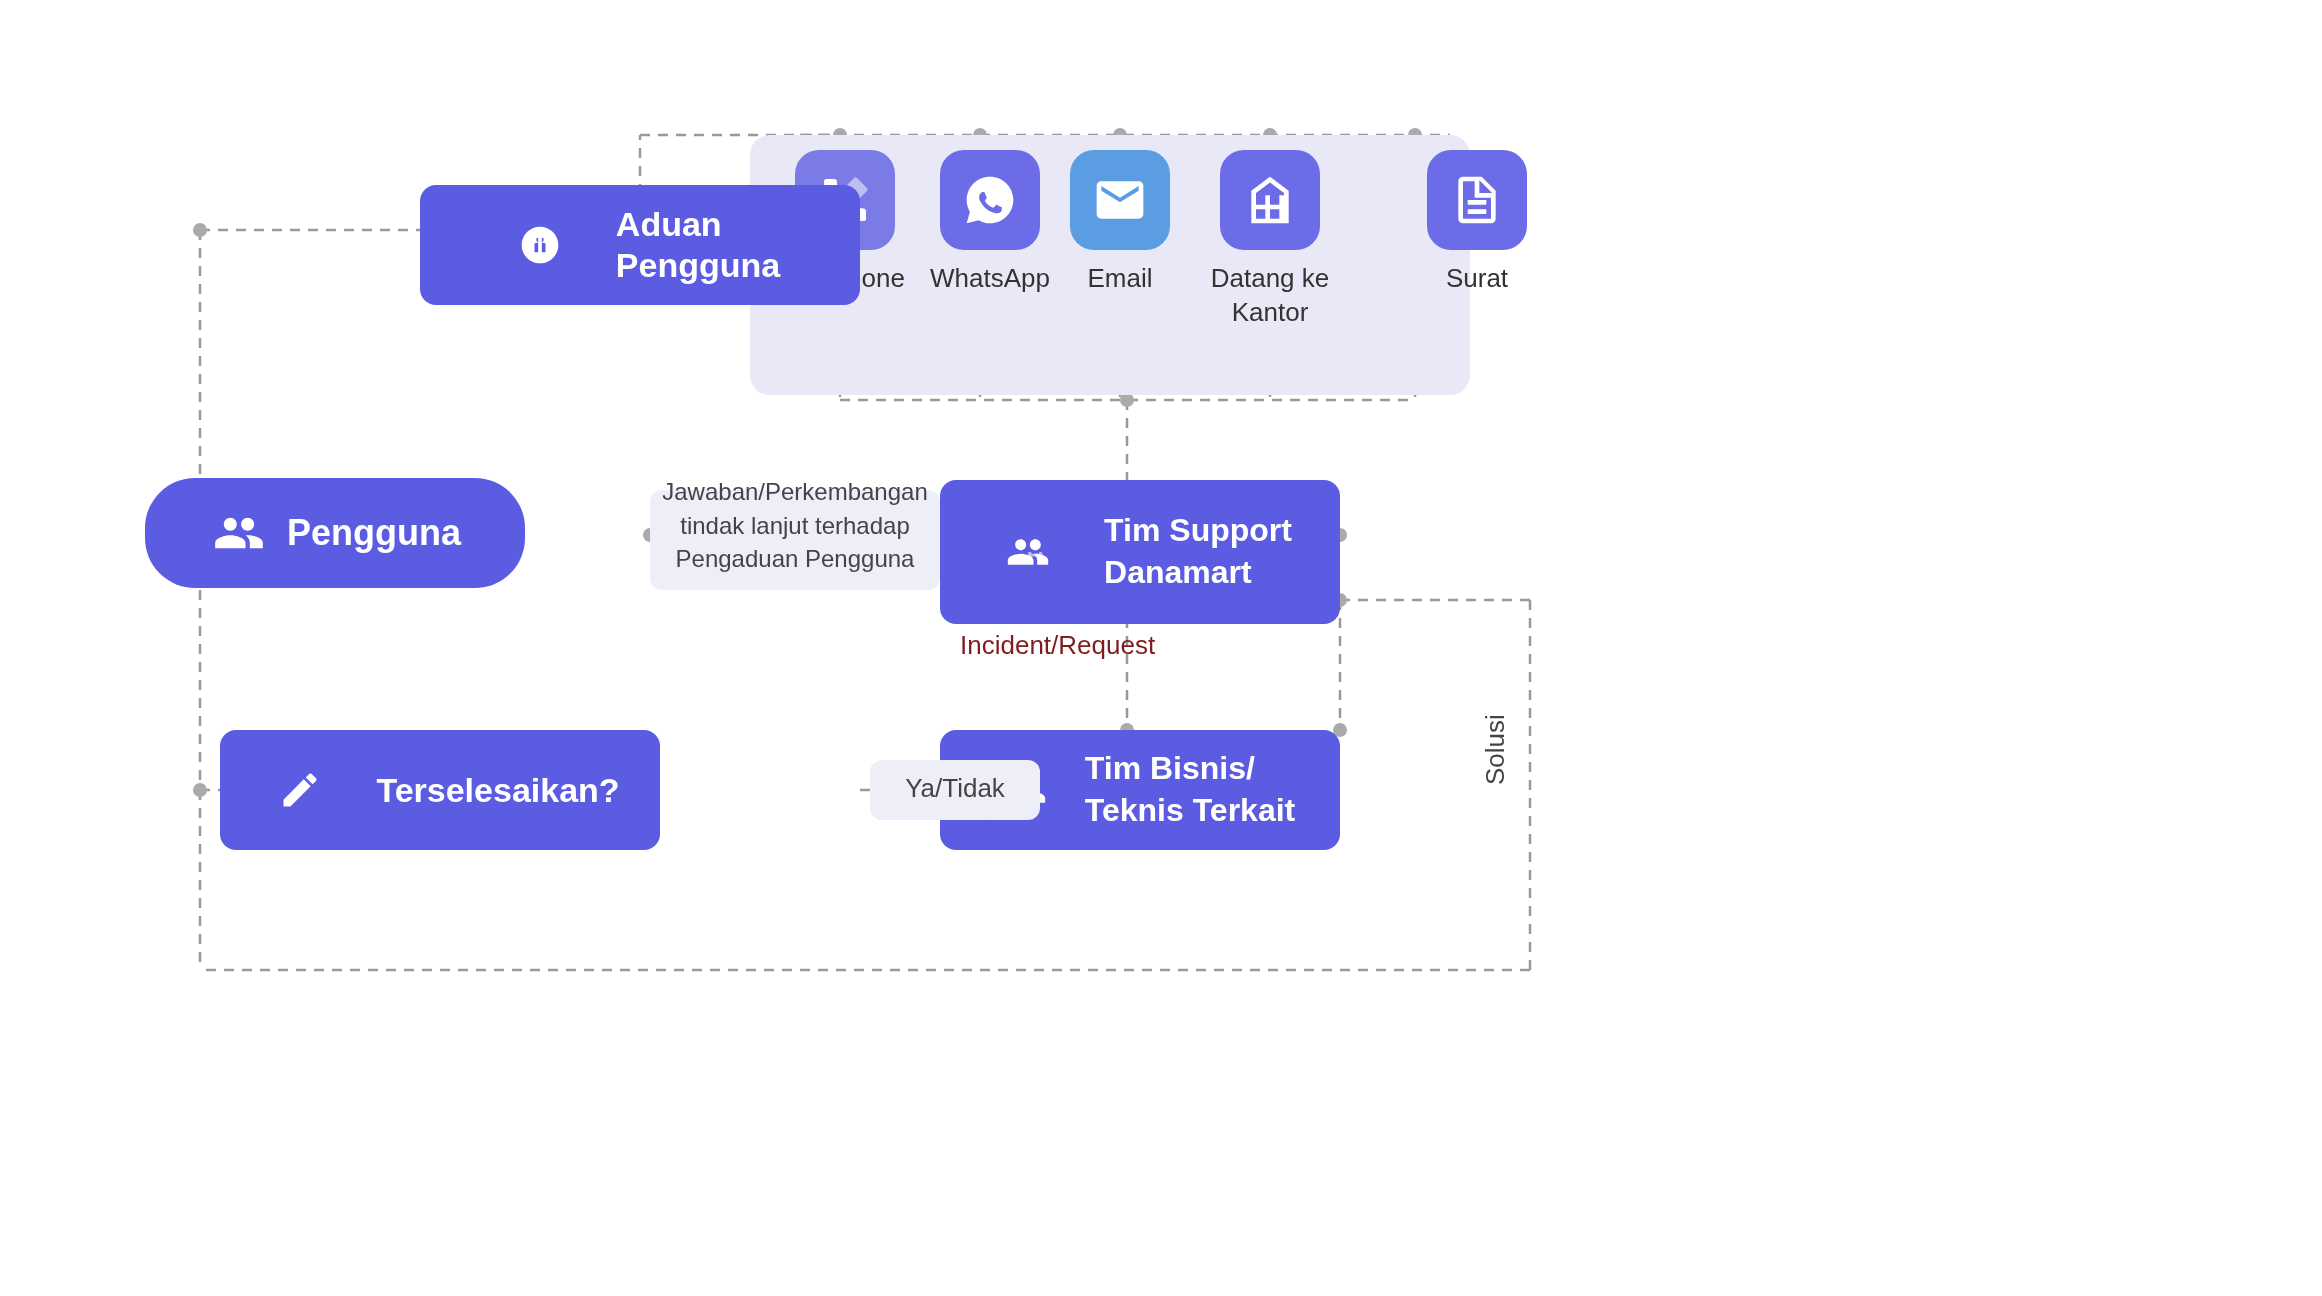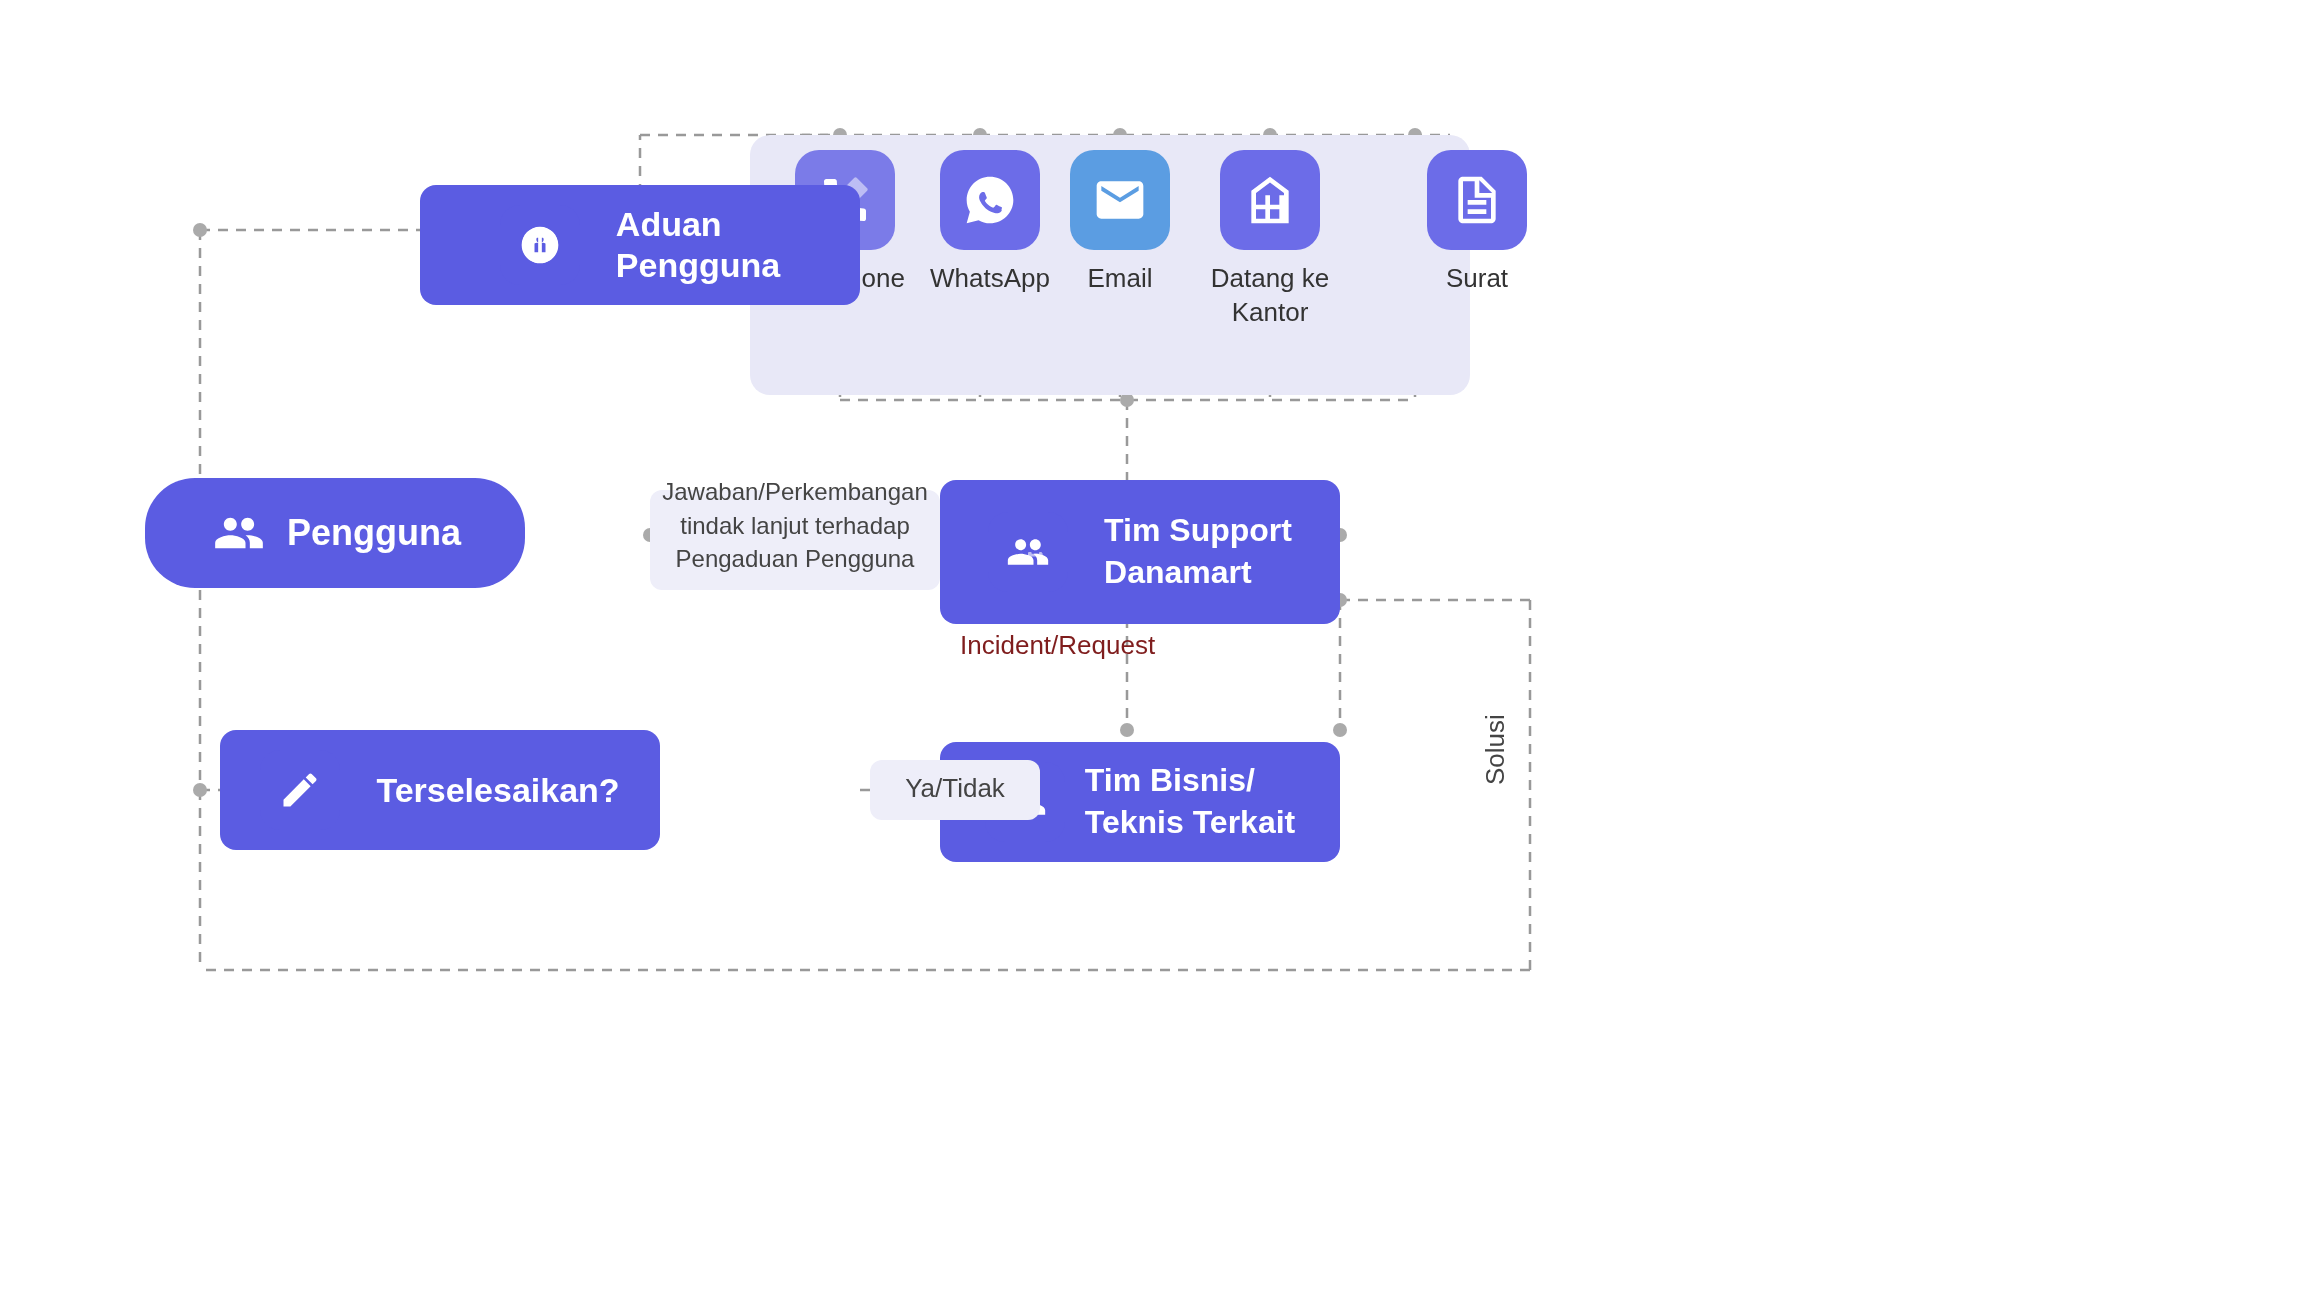--- a/index.html
+++ b/index.html
@@ -266,21 +266,21 @@
     <div class="node-icon-box">
       <svg viewBox="0 0 24 24" fill="white" style="width:44px;height:44px;">
         <path d="M16 11c1.66 0 2.99-1.34 2.99-3S17.66 5 16 5c-1.66 0-3 1.34-3 3s1.34 3 3 3zm-8 0c1.66 0 2.99-1.34 2.99-3S9.66 5 8 5C6.34 5 5 6.34 5 8s1.34 3 3 3zm0 2c-2.33 0-7 1.17-7 3.5V19h14v-2.5c0-2.33-4.67-3.5-7-3.5zm8 0c-.29 0-.62.02-.97.05 1.16.84 1.97 1.97 1.97 3.45V19h6v-2.5c0-2.33-4.67-3.5-7-3.5z"></path>
         <path d="M19.5 12h-1c-.28 0-.5.22-.5.5v.5h-4v-.5c0-.28-.22-.5-.5-.5h-1c-.28 0-.5.22-.5.5V15c0 .28.22.5.5.5h1c.28 0 .5-.22.5-.5v-.5h4v.5c0 .28.22.5.5.5h1c.28 0 .5-.22.5-.5v-2c0-.28-.22-.5-.5-.5z" opacity="0.6"></path>
       </svg>
     </div>
     <span style="font-size:32px; font-weight:700; white-space:pre-line; line-height:1.3;">Tim Support
 Danamart</span>
   </div>
 
-  <div class="node node-blue" style="left:940px; top:730px; width:400px; height:120px; gap:2px; padding:0 24px;margin-top:12px;">
+  <div class="node node-blue" style="left:940px; top:730px; width:400px; height:120px; gap:2px; padding:0 24px;">
     <div class="node-icon-box">
       <svg viewBox="0 0 24 24" fill="white" style="width:44px;height:44px;">
         <path d="M16 11c1.66 0 2.99-1.34 2.99-3S17.66 5 16 5c-1.66 0-3 1.34-3 3s1.34 3 3 3zm-8 0c1.66 0 2.99-1.34 2.99-3S9.66 5 8 5C6.34 5 5 6.34 5 8s1.34 3 3 3zm0 2c-2.33 0-7 1.17-7 3.5V19h14v-2.5c0-2.33-4.67-3.5-7-3.5zm8 0c-.29 0-.62.02-.97.05 1.16.84 1.97 1.97 1.97 3.45V19h6v-2.5c0-2.33-4.67-3.5-7-3.5z"></path>
         <g transform="translate(10,10) scale(0.55)">
           <path d="M8 5v14l11-7z" fill="white"></path>
         </g>
       </svg>
     </div>
     <span style="font-size:32px; font-weight:700; white-space:pre-line; line-height:1.3;">Tim Bisnis/
 Teknis Terkait</span>

